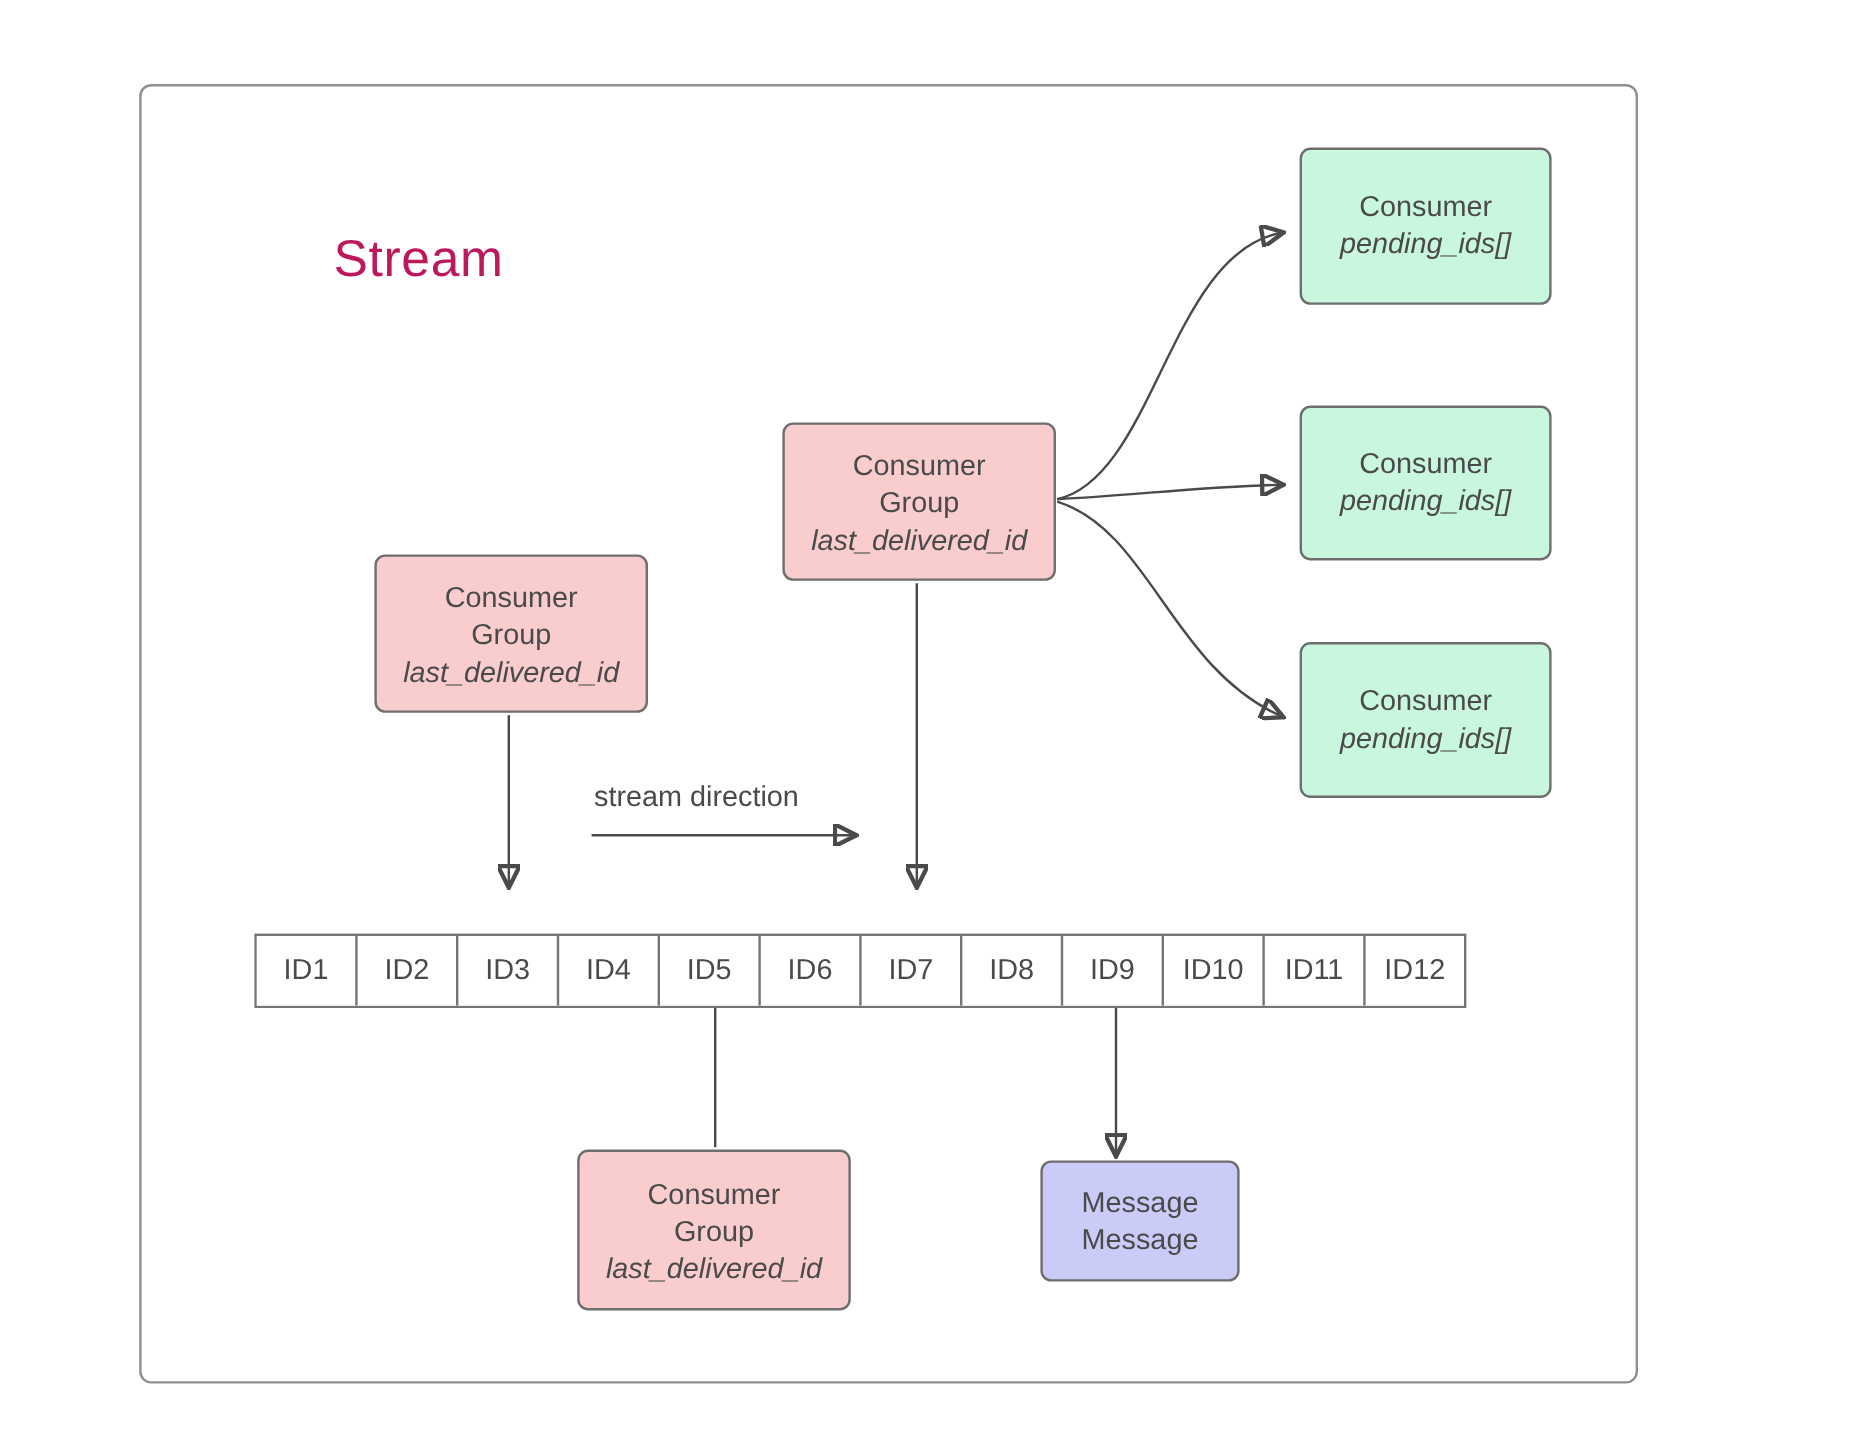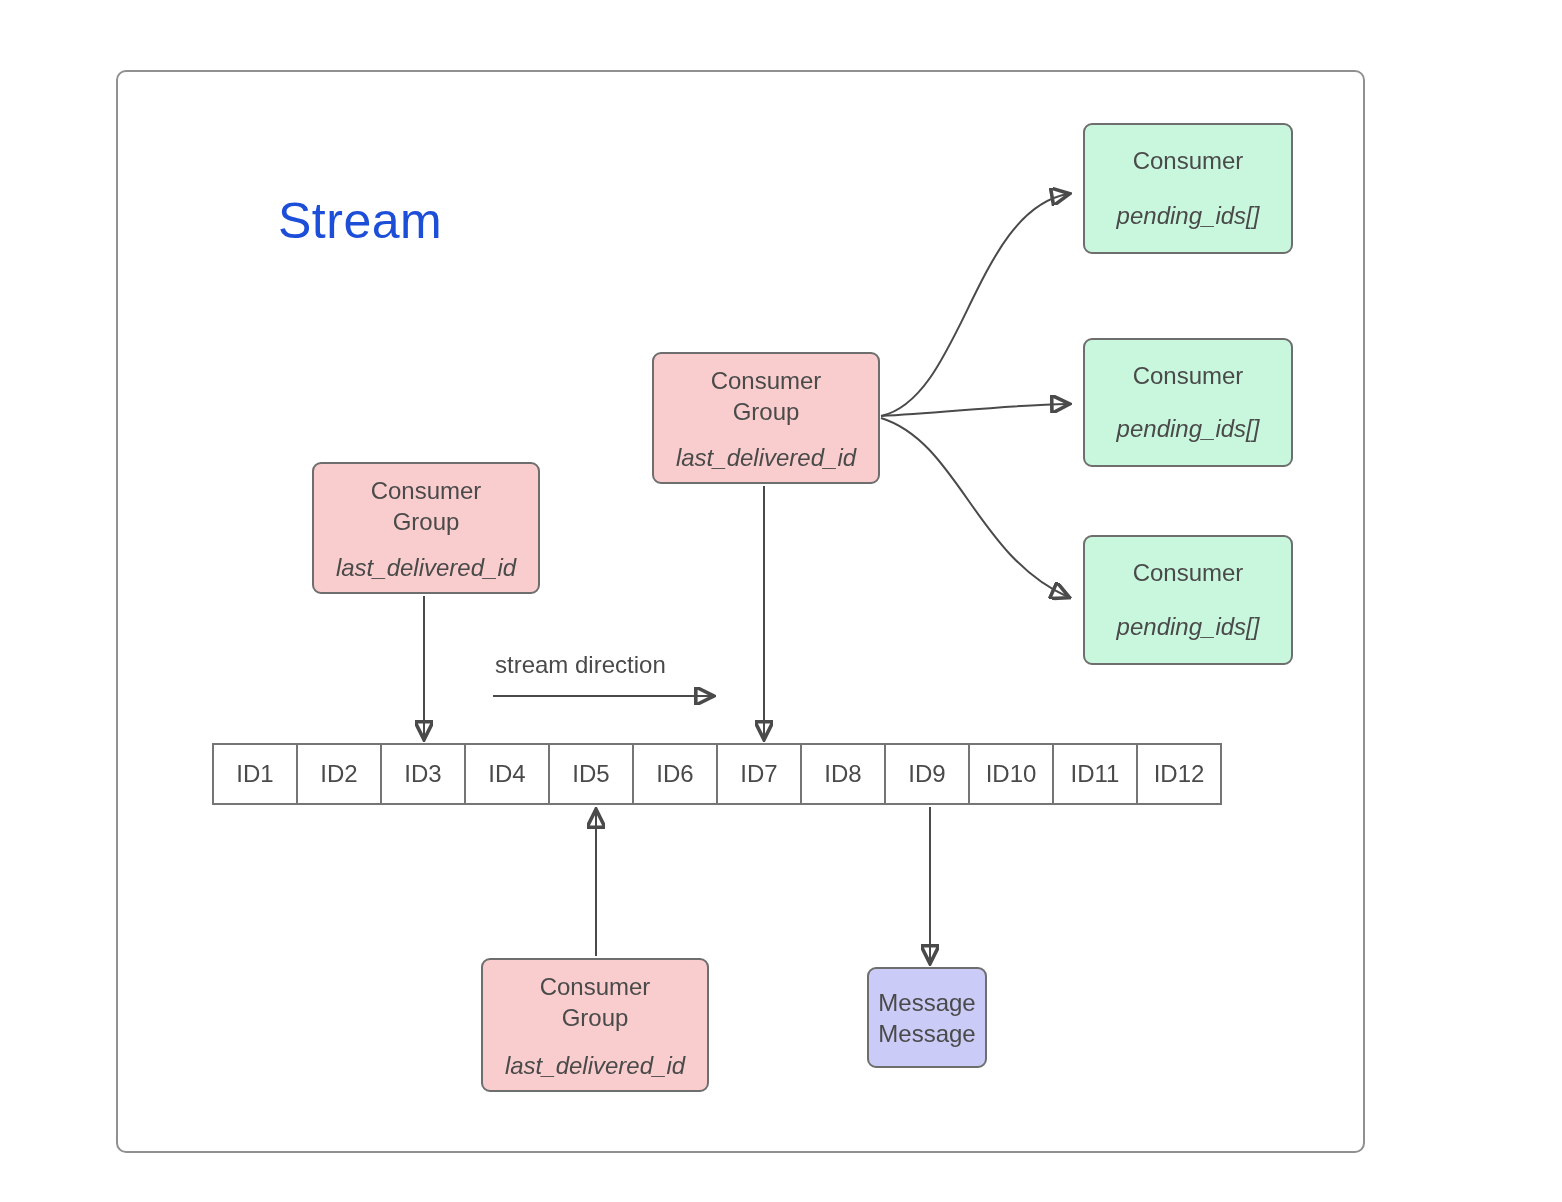--- a/index.html
+++ b/index.html
@@ -24,31 +24,31 @@
   .outer-box {
     position:absolute;
     left:116px; top:70px; width:1249px; height:1083px;
     border:2px solid var(--outer_border);
     border-radius:10px;
     background:#ffffff;
   }
   .diagram-title {
     position:absolute;
     left:278px; top:192px;
-    font-size:50px;
-    color:#1d4ed8;
+    font-size:43px;
+    color:#be185d;
     letter-spacing:0.5px;
   }
   .box {
     position:absolute;
     border:2px solid var(--box_border);
     border-radius:9px;
     display:flex;
     flex-direction:column;
-    justify-content:space-between;
+    justify-content:center;
     align-items:center;
     text-align:center;
     font-size:24px;
     line-height:31px;
     color:var(--text_color);
   }
   .box .box-title { width:100%; }
   .box .box-field { width:100%;font-style:italic; }
   .group-box {
     background:var(--group_fill);
@@ -62,27 +62,27 @@
     background:var(--consumer_fill);
     width:210px; height:131px;
     padding:20px 6px 21px 6px;
   }
   .consumer-1 { left:1083px; top:123px; }
   .consumer-2 { left:1083px; top:338px; height:129px; }
   .consumer-3 { left:1083px; top:535px; height:130px; }
   .message-box {
     background:var(--message_fill);
     left:867px; top:967px;
-    width:120px; height:101px;
+    width:166px; height:101px;
     justify-content:center;
     line-height:31px;
   }
   .id-row {
     position:absolute;
-    left:212px; top:743px;
+    left:212px; top:778px;
     width:1010px; height:62px;
     display:flex;
     border:2px solid var(--cell_border);
     background:#ffffff;
   }
   .id-cell {
     flex:1 1 0;
     display:flex;
     align-items:center;
     justify-content:center;

